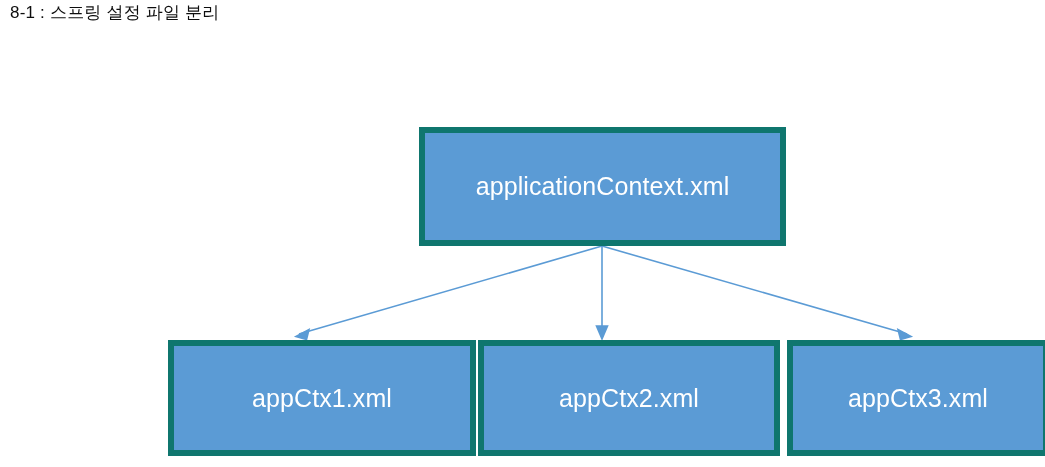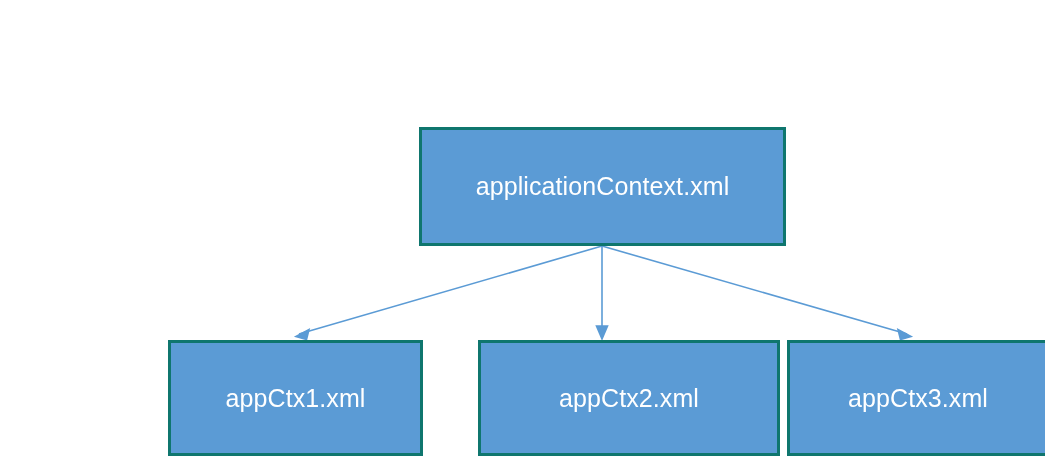--- a/index.html
+++ b/index.html
@@ -25,21 +25,21 @@
     line-height: 22px;
     color: #0d0d0d;
     font-family: "Liberation Sans", sans-serif;
     white-space: nowrap;
     letter-spacing: 0.2px;
   }
   .node {
     position: absolute;
     box-sizing: border-box;
     background: #5B9BD5;
-    border: 3px solid #0f766e;
+    border: 6px solid #0f766e;
     display: flex;
     align-items: center;
     justify-content: center;
   }
   .node-label {
     color: #ffffff;
     font-family: "Liberation Sans", sans-serif;
     font-size: 25px;
     line-height: 29px;
     letter-spacing: 0.1px;
@@ -47,21 +47,21 @@
   }
   #node-root {
     left: 419px;
     top: 127px;
     width: 367px;
     height: 119px;
   }
   #node-child-0 {
     left: 168px;
     top: 340px;
-    width: 255px;
+    width: 308px;
     height: 116px;
   }
   #node-child-1 {
     left: 478px;
     top: 340px;
     width: 302px;
     height: 116px;
   }
   #node-child-2 {
     left: 787px;
@@ -76,20 +76,21 @@
     width: 1045px;
     height: 467px;
     pointer-events: none;
   }
 </style>
 </head>
 <body>
 
 <div id="canvas">
 
+  <div id="title">8-1 : 스프링 설정 파일 분리</div>
 
   <svg id="edges" viewBox="0 0 1045 467" width="1045" height="467">
     <g stroke="#5B9BD5" stroke-width="1.6" fill="#5B9BD5">
       <line x1="602" y1="246" x2="299" y2="334"></line>
       <polygon points="296,336.5 309,329.5 306.5,339.5"></polygon>
     </g>
     <g stroke="#5B9BD5" stroke-width="1.6" fill="#5B9BD5">
       <line x1="602" y1="246" x2="602" y2="331"></line>
       <polygon points="602,339 596.5,326 607.5,326"></polygon>
     </g>

